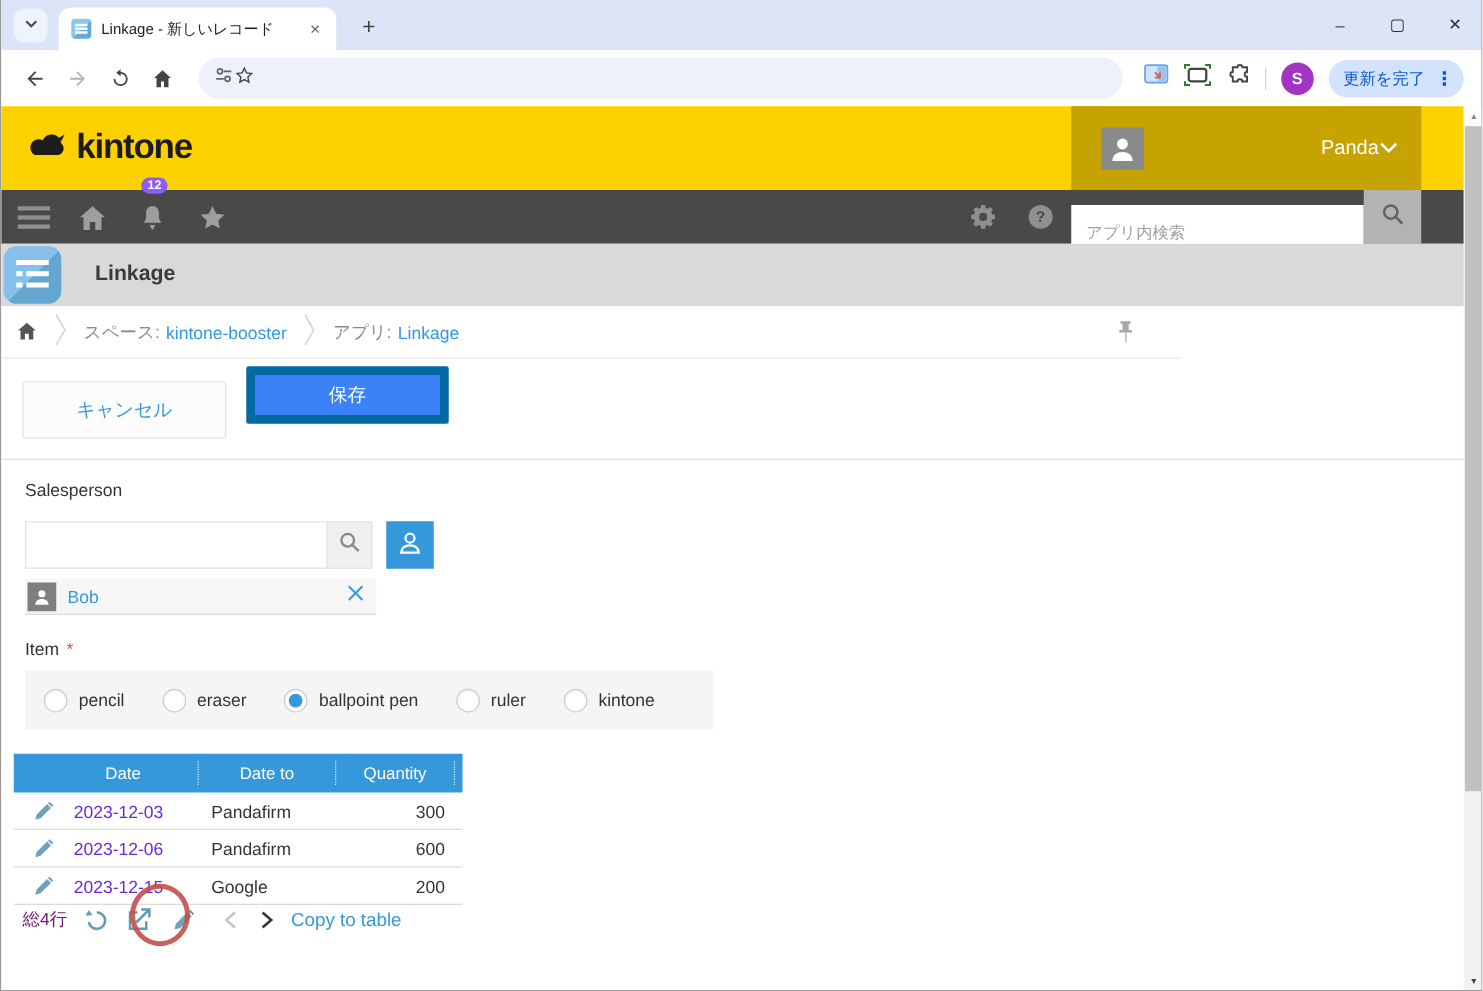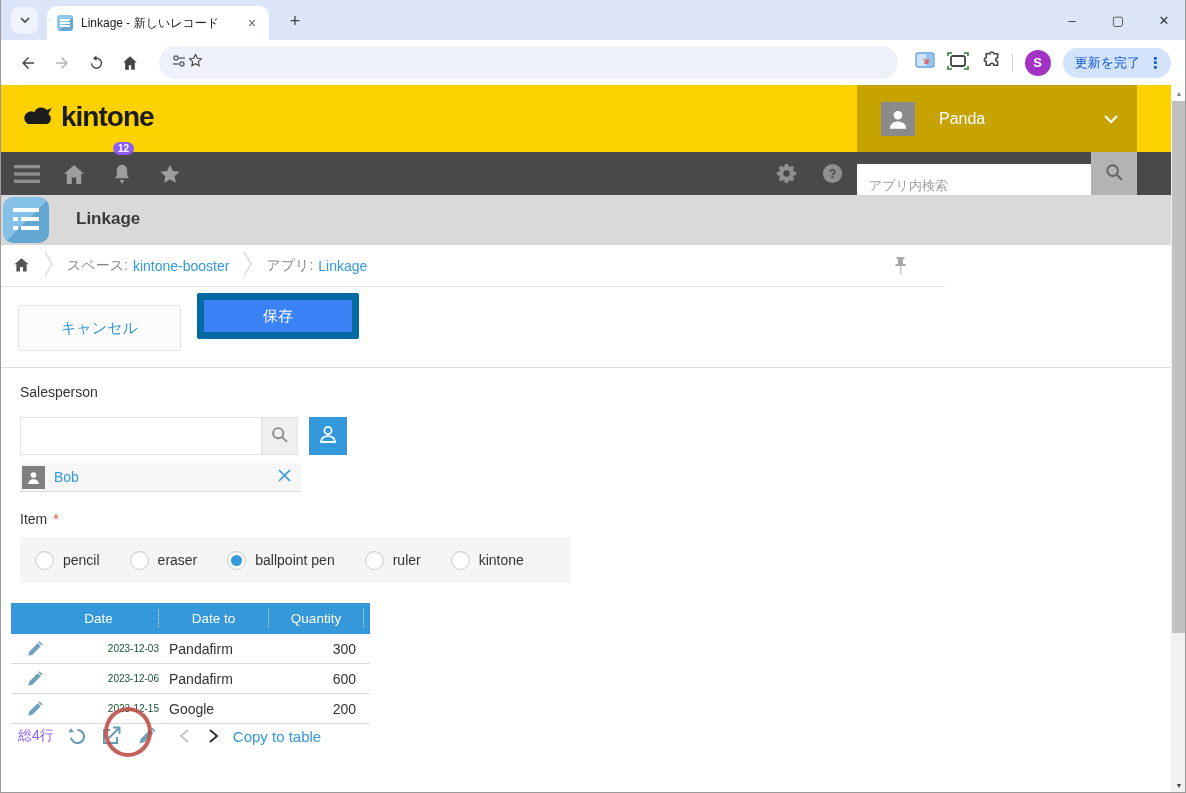--- a/index.html
+++ b/index.html
@@ -26,21 +26,21 @@
   .tool-right { position:absolute; right:16px; top:0; height:45px; display:flex; align-items:center; gap:12px; }
   .vsep { width:1px; height:18px; background:#d0d4dc; }
   .avatar-s { width:26px; height:26px; border-radius:50%; background:#a233c4; color:#fff; font-size:13px; font-weight:bold; display:flex; align-items:center; justify-content:center; cursor:pointer; }
   .update-pill { height:30px; border-radius:16px; background:#d3e3fd; color:#0b57d0; font-size:13px; display:flex; align-items:center; padding:0 8px 0 12px; gap:8px; cursor:pointer; }
   .update-pill .dots { font-size:15px; font-weight:bold; }
 
   
   .kheader { position:absolute; top:85px; left:0; width:1170px; height:67px; background:#fbd100; }
   .klogo { position:absolute; left:20px; top:16px; display:flex; align-items:center; gap:4px; }
   .klogo-text { font-size:28px; font-weight:bold; color:#1c1c1c; letter-spacing:-1px; }
-  .kuser { position:absolute; left:856px; top:0; width:280px; height:67px; background:#c6a300; display:flex; align-items:center; padding:0 18px 0 24px; cursor:pointer; }
+  .kuser { position:absolute; left:856px; top:0; width:280px; height:67px; background:#c6a300; display:flex; align-items:center; padding:0 18px 0 24px; cursor:pointer;text-align:right; }
   .kuser-avatar { width:34px; height:34px; background:#8a8a8a; display:flex; align-items:center; justify-content:center; }
   .kuser-name { color:#fff; font-size:16px; margin-left:24px; flex:1; }
 
   
   .knav { position:absolute; top:152px; left:0; width:1170px; height:43px; background:#494949; }
   .knav-ic { position:absolute; top:0; height:43px; display:flex; align-items:center; justify-content:center; cursor:pointer; }
   .bell-wrap { position:relative; }
   .badge { position:absolute; top:-10px; left:6px; background:#8b5cf6; color:#fff; font-size:10px; border-radius:8px; padding:1px 5px; font-weight:bold; }
   .knav-search { position:absolute; left:856px; top:12px; width:234px; height:43px; background:#fff; border:none; padding:0 12px; font-size:13px; color:#333; font-family:inherit; }
   .knav-search::placeholder { color:#9e9e9e; }
@@ -83,26 +83,26 @@
   .radio-text { font-size:14px; color:#333; }
 
   .stable { position:absolute; left:10px; top:316px; width:359px; }
   .thead { display:flex; height:31px; background:#3498db; align-items:center; }
   .th { color:#fff; font-size:13.5px; text-align:center; border-right:1px dotted rgba(255,255,255,.8); height:19px; line-height:19px; }
   .th1 { width:148px; padding-left:28px; }
   .th2 { width:110px; }
   .th3 { width:95px; }
   .trow { display:flex; height:30px; align-items:center; border-bottom:1px solid #dcdcdc; }
   .td-ic { width:48px; display:flex; justify-content:center; cursor:pointer; }
-  .td-date { width:100px; font-size:10px; color:#14532d;text-align:right; }
+  .td-date { width:100px; font-size:14px; color:#6d28d9; }
   .td-sell { width:110px; font-size:14px; color:#333; padding-left:10px; }
   .td-qty { width:95px; font-size:14px; color:#333; text-align:right; padding-right:8px; }
 
   .tfooter { position:absolute; left:17px; top:433px; height:32px; display:flex; align-items:center; }
-  .tf-total { font-size:14px; color:#8b5cf6; }
+  .tf-total { font-size:14px; color:#701a75; }
   .tf-ic { margin-left:13px; cursor:pointer; display:flex; align-items:center; }
   .tf-chev { margin-left:14px; cursor:pointer; display:flex; align-items:center; }
   .tf-link { margin-left:14px; font-size:15px; color:#3498db; cursor:pointer; }
   .annot-circle { position:absolute; left:103px; top:420px; width:48px; height:50px; border:4px solid rgba(192,80,77,.9); border-radius:50%; pointer-events:none; }
 
   
   .scrollbar { position:absolute; left:1170px; top:85px; width:16px; height:708px; background:#f1f1f1; }
   .sb-up { position:absolute; top:0; left:0; width:16px; height:16px; background:#fdfdfd; display:flex; align-items:center; justify-content:center; font-size:7px; color:#888; cursor:pointer; }
   .sb-thumb { position:absolute; top:16px; left:1px; width:14px; height:532px; background:#c1c1c1; cursor:pointer; }
   .sb-down { position:absolute; bottom:0; left:0; width:16px; height:16px; display:flex; align-items:center; justify-content:center; font-size:7px; color:#444; cursor:pointer; }

